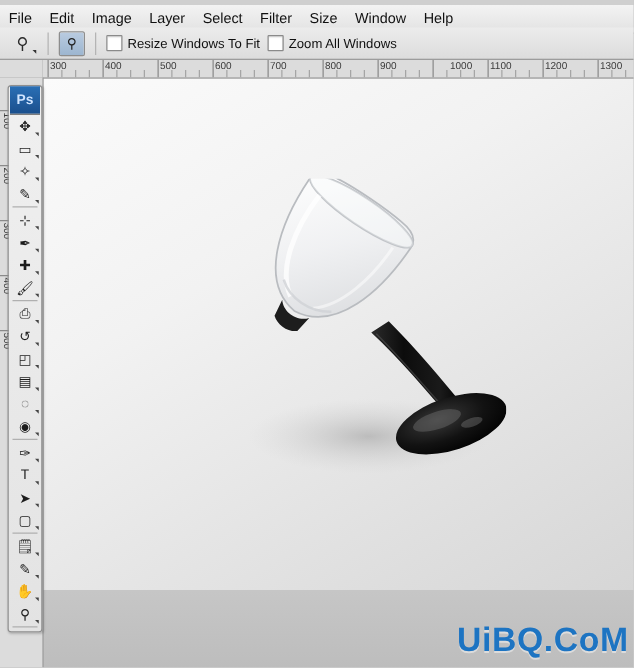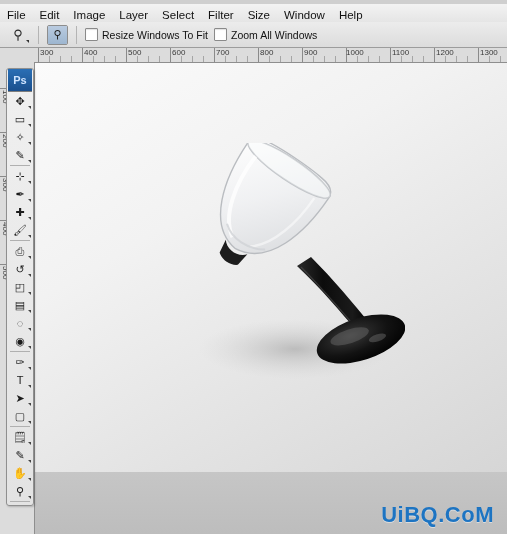--- a/index.html
+++ b/index.html
@@ -117,23 +117,23 @@
     background:linear-gradient(150deg,#fbfbfb 0%,#f2f2f2 35%,#e3e3e3 70%,#d6d6d6 100%);
     overflow:hidden;
   }
   .glass{position:absolute;left:110px;top:80px;width:260px;height:260px;}
 
   .bottom-strip{
     position:absolute;left:35px;top:472px;width:472px;height:62px;
     background:linear-gradient(#c6c6c6,#bdbdbd);
   }
   .uibq{
-    position:absolute;right:13px;bottom:6px;
+    position:absolute;right:4px;bottom:6px;
     font-family:"Liberation Sans",sans-serif;
-    font-size:22px;font-weight:bold;color:#1d74c2;letter-spacing:.5px;
+    font-size:27px;font-weight:bold;color:#1d74c2;letter-spacing:.5px;
     text-shadow:0 1px 0 rgba(255,255,255,.45);
     margin-top:36px;
   }
 </style>
 </head>
 <body>
 
 <div class="app">
 
   <div class="menubar">
@@ -201,21 +201,21 @@
       <div class="lbl" style="left: 226px;">800</div>
       <div class="tickm" style="left: 235px;"></div>
       <div class="tickm" style="left: 246px;"></div>
       <div class="tickm" style="left: 257px;"></div>
       <div class="tick" style="left: 268px;"></div>
       <div class="lbl" style="left: 270px;">900</div>
       <div class="tickm" style="left: 279px;"></div>
       <div class="tickm" style="left: 290px;"></div>
       <div class="tickm" style="left: 301px;"></div>
       <div class="tick" style="left: 312px;"></div>
-      <div class="lbl" style="left: 312px;">1000</div>
+      <div class="lbl" style="left: 326px;">1000</div>
       <div class="tickm" style="left: 323px;"></div>
       <div class="tickm" style="left: 334px;"></div>
       <div class="tickm" style="left: 345px;"></div>
       <div class="tick" style="left: 356px;"></div>
       <div class="lbl" style="left: 358px;">1100</div>
       <div class="tickm" style="left: 367px;"></div>
       <div class="tickm" style="left: 378px;"></div>
       <div class="tickm" style="left: 389px;"></div>
       <div class="tick" style="left: 400px;"></div>
       <div class="lbl" style="left: 402px;">1200</div>

